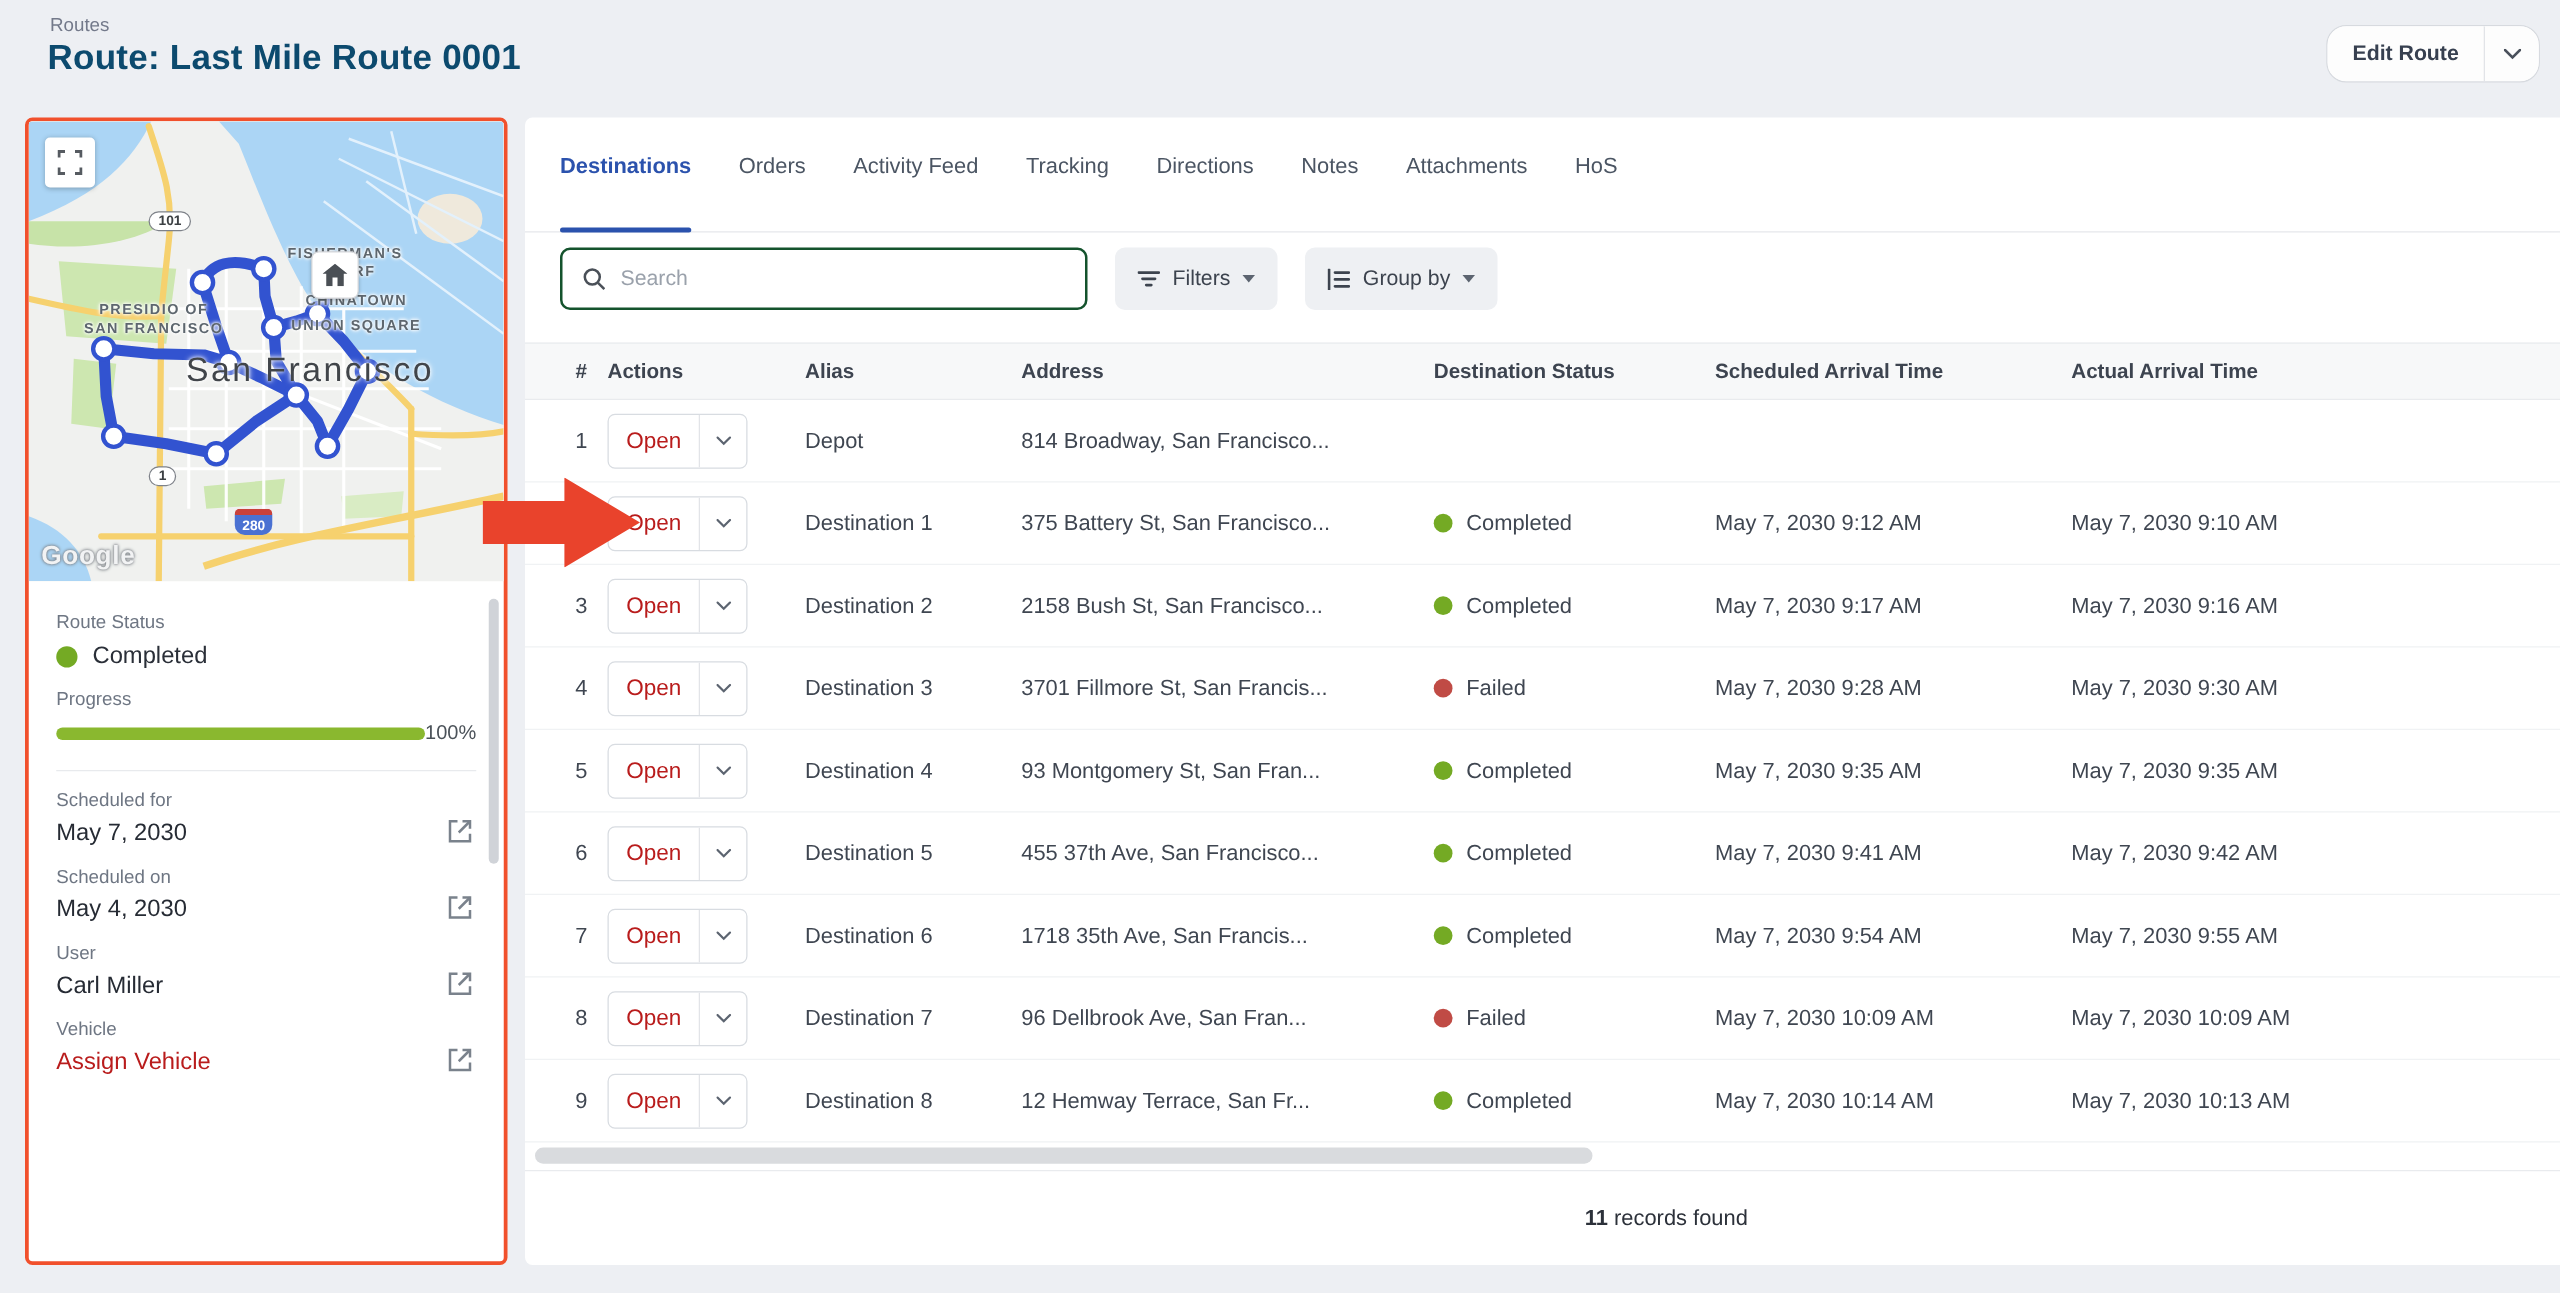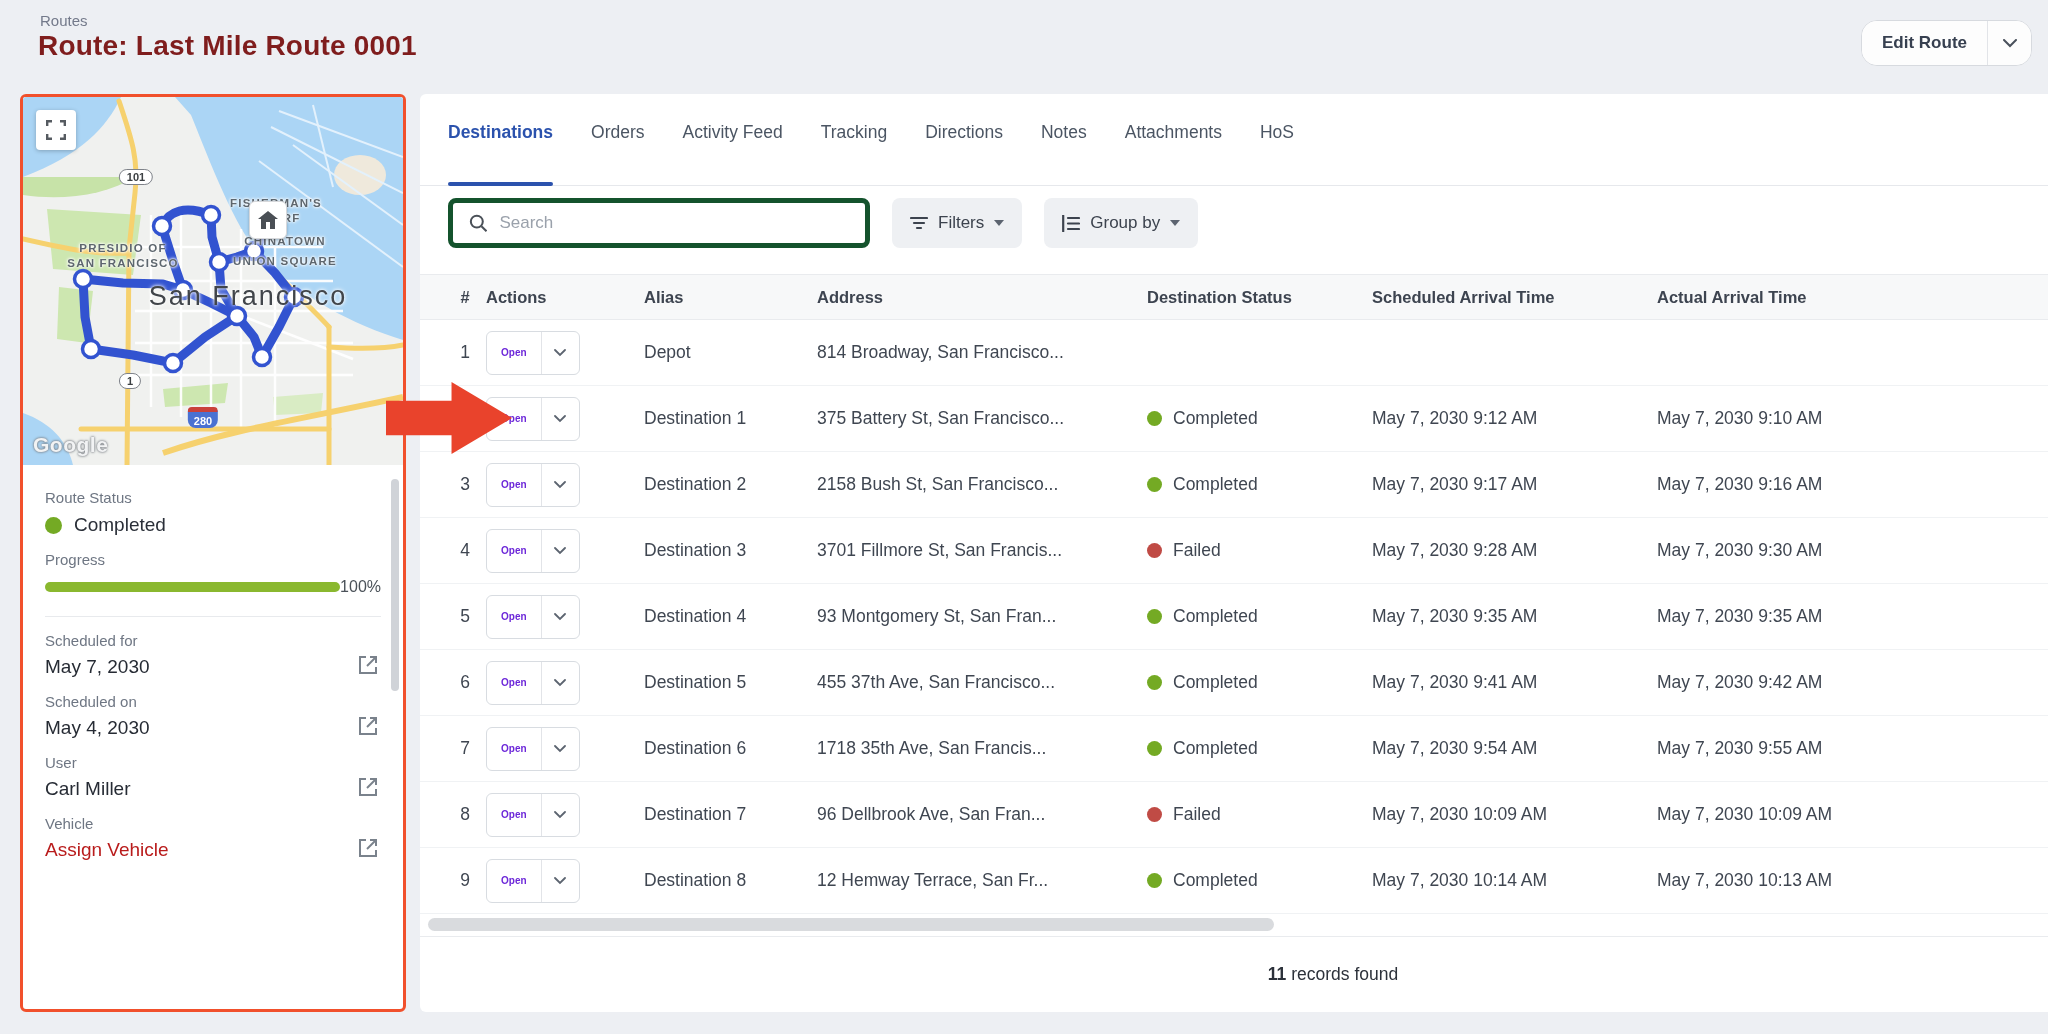--- a/index.html
+++ b/index.html
@@ -1,21 +1,21 @@
 <!DOCTYPE html>
 <html><head>
 <meta charset="utf-8">
 <style>
   * { margin:0; padding:0; box-sizing:border-box; }
   html,body { width:2048px; height:1034px; font-family:"Liberation Sans", sans-serif; background:#edeff3; overflow:hidden; }
   .page { position:relative; width:2048px; height:1034px; }
 
   
   .breadcrumb { position:absolute; left:40px; top:12px; font-size:15px; color:#73798a; }
-  .page-title { position:absolute; left:38px; top:30px; font-size:28px; font-weight:600; color:#7f1d1d; letter-spacing:.2px; }
+  .page-title { position:absolute; left:38px; top:30px; font-size:28px; font-weight:600; color:#0c4a6e; letter-spacing:.2px; }
   .edit-split { position:absolute; right:16px; top:20px; height:46px; display:flex; background:#fff; border:1px solid #d7dadf; border-radius:16px; overflow:hidden; }
   .edit-main { padding:0 20px; display:flex; align-items:center; font-size:17px; font-weight:600; color:#374050; cursor:pointer; background:#fdfdfd; }
   .edit-caret { width:44px; display:flex; align-items:center; justify-content:center; border-left:1px solid #e2e4e8; cursor:pointer; background:#fdfdfd; }
 
   
   .side-card { position:absolute; left:20px; top:94px; width:386px; height:918px; background:#fff; border:3px solid #f1502c; border-radius:6px; overflow:hidden; }
   .map-wrap { position:relative; width:380px; height:368px; background:#f1f2f0; overflow:hidden; }
   .map-label { position:absolute; font-size:11.5px; font-weight:700; letter-spacing:1.2px; color:#5d666e; text-transform:uppercase; text-shadow:0 0 2px #fff,0 0 3px #fff,0 0 4px #fff; white-space:nowrap; transform:translateX(-50%); }
   .city-label { position:absolute; font-size:27px; font-weight:500; color:#41454a; letter-spacing:2px; text-shadow:0 0 3px #fff,0 0 5px #fff; transform:translateX(-50%); white-space:nowrap; }
   .shield { position:absolute; background:#fff; border:1.5px solid #7e8289; border-radius:9px; font-size:11px; font-weight:700; color:#3c4043; padding:1px 7px; transform:translateX(-50%); text-shadow:none; }
@@ -40,42 +40,42 @@
   .side-scroll { position:absolute; right:4px; top:382px; width:8px; height:212px; border-radius:4px; background:#d0d3d8; }
 
   
   .main-card { position:absolute; left:420px; top:94px; width:1826px; height:918px; background:#fff; border-radius:6px; display:flex; flex-direction:column; }
   .tabs { display:flex; gap:38px; padding:28px 0 0 28px; height:92px; border-bottom:1px solid #e6e8ec; }
   .tab { font-size:17.5px; color:#4b5563; padding-bottom:24px; position:relative; cursor:pointer; white-space:nowrap; }
   .tab.active { color:#2b52ad; font-weight:600; }
   .tab.active::after { content:""; position:absolute; left:0; right:0; bottom:-1px; height:4px; border-radius:3px; background:#2b52ad; }
 
   .toolbar { display:flex; align-items:center; margin:12px 26px 0 28px; height:50px; position:relative; }
-  .search-box { display:flex; align-items:center; gap:12px; width:422px; height:50px; border:5px solid #14532d; border-radius:8px; padding:0 16px; background:#fff; }
+  .search-box { display:flex; align-items:center; gap:12px; width:422px; height:50px; border:2px solid #14532d; border-radius:8px; padding:0 16px; background:#fff; }
   .search-box input { border:none; outline:none; font-size:17px; color:#374050; width:100%; font-family:"Liberation Sans",sans-serif; background:transparent; }
   .search-box input::placeholder { color:#9aa1ab; }
   .tool-btn { display:flex; align-items:center; gap:10px; height:50px; padding:0 18px; margin-left:22px; background:#eef0f3; border-radius:8px; font-size:17px; color:#3c434e; cursor:pointer; }
   .caret { width:0; height:0; border-left:5px solid transparent; border-right:5px solid transparent; border-top:6px solid #5c6470; }
   .toolbar-icons { position:absolute; right:8px; display:flex; gap:34px; align-items:center; }
   .icon-btn { cursor:pointer; display:flex; }
 
   
   .tbl { margin-top:26px; }
   .thead { display:flex; align-items:center; height:46px; background:#f7f8f9; border-top:1px solid #e9ebee; border-bottom:1px solid #e9ebee; font-size:16.5px; font-weight:600; color:#3d4450; }
   .trow { display:flex; align-items:center; height:66px; border-bottom:1px solid #f0f2f4; font-size:17.5px; color:#3f4651; }
   .c-num { width:66px; padding-left:24px; text-align:left; display:flex; justify-content:center; max-width:66px; }
   .thead .c-num { justify-content:center; }
   .c-act { width:158px; }
   .c-alias { width:173px; }
   .c-addr { width:330px; }
   .c-status { width:225px; display:flex; align-items:center; gap:11px; }
   .c-sched { width:285px; }
   .c-actual { flex:1; }
   .open-split { display:inline-flex; height:44px; border:1px solid #d8dce1; border-radius:6px; overflow:hidden; background:#fff; }
-  .open-main { padding:0 14px; display:flex; align-items:center; font-size:10px; font-weight:700; color:#6d28d9; cursor:pointer; }
+  .open-main { padding:0 14px; display:flex; align-items:center; font-size:18px; font-weight:400; color:#b91c1c; cursor:pointer; }
   .open-caret { width:38px; display:flex; align-items:center; justify-content:center; border-left:1px solid #e2e4e8; cursor:pointer; }
   .dot { width:15px; height:15px; border-radius:50%; flex:none; }
   .dot.completed { background:#74aa24; }
   .dot.failed { background:#c04b45; }
 
   .hscroll-strip { height:22px; position:relative; }
   .hscroll-thumb { position:absolute; left:8px; top:4px; width:846px; height:13px; border-radius:7px; background:#d9dbde; }
   .tfoot { border-top:1px solid #e9ebee; flex:1; display:flex; align-items:center; justify-content:center; font-size:17.5px; color:#2c313a; gap:5px; }
   .tfoot b { font-weight:700; }
   .vscroll-thumb { position:absolute; right:14px; top:222px; width:13px; height:460px; border-radius:7px; background:#e2e4e7; }

